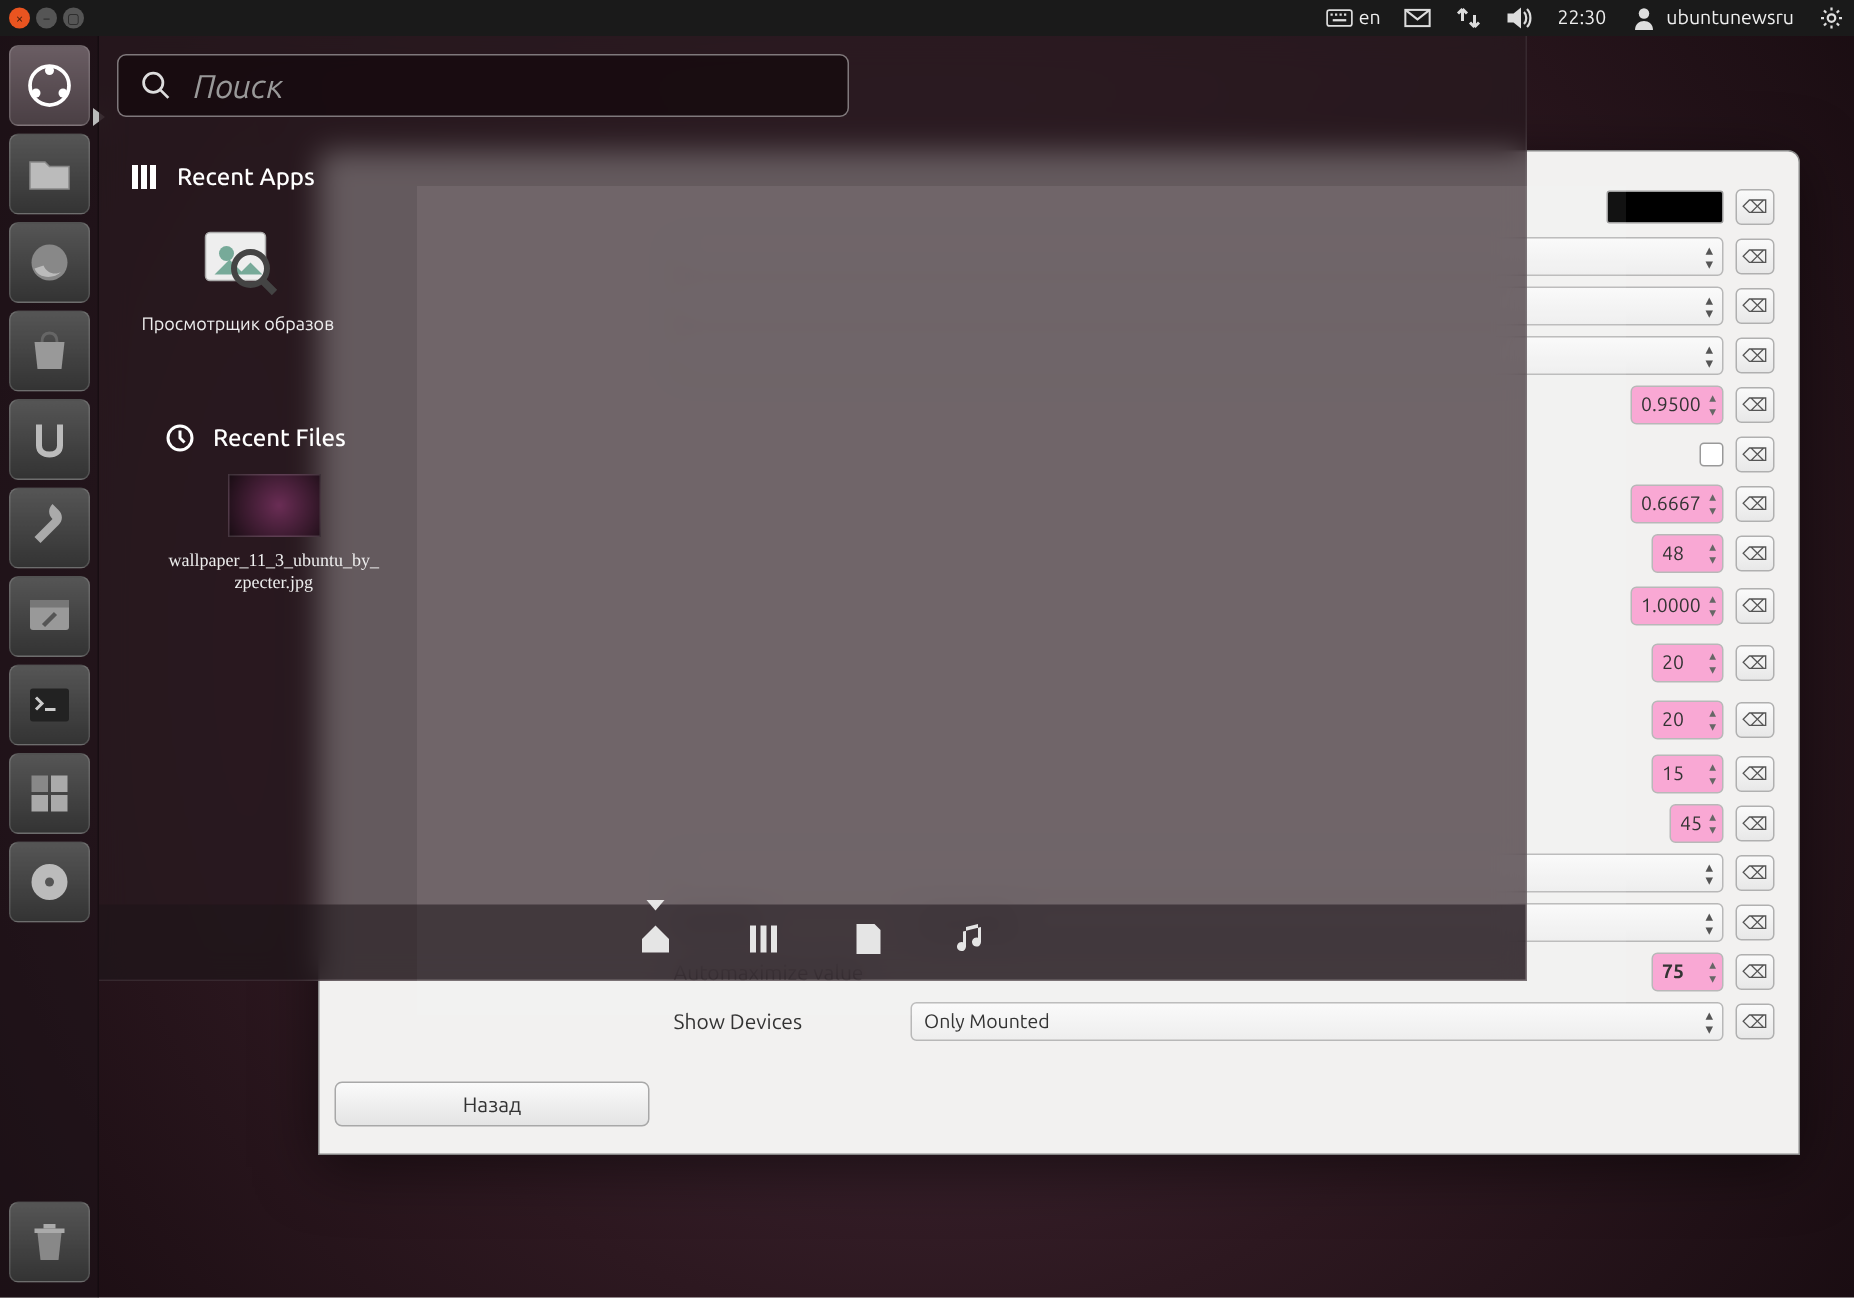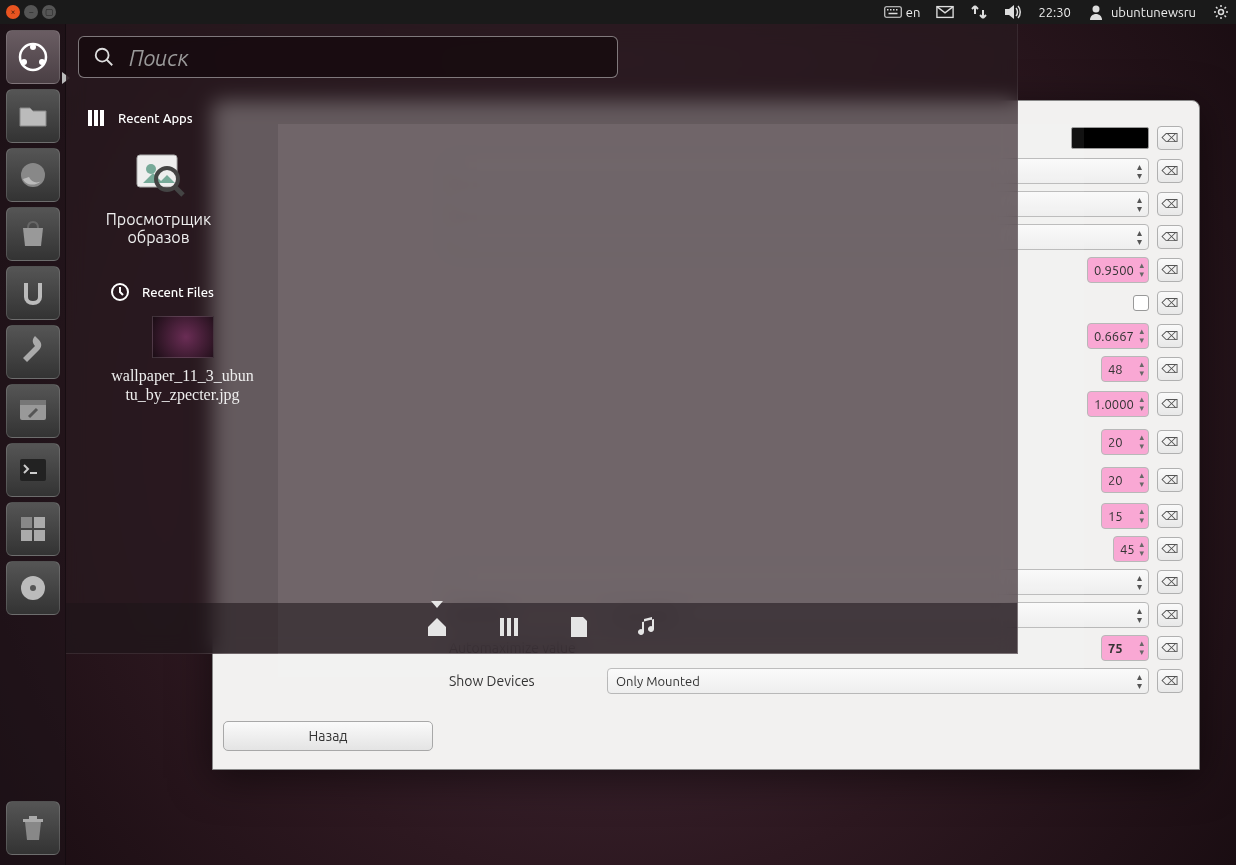--- a/index.html
+++ b/index.html
@@ -86,33 +86,33 @@
 }
 
 
 .dash {
   position:absolute; top:24px; left:66px; width:952px; height:630px;
   background: rgba(40,25,32,0.7); backdrop-filter: blur(10px);
   border-right:1px solid rgba(255,255,255,0.08);
   border-bottom:1px solid rgba(255,255,255,0.08);
 }
 .dash-search {
-  position:absolute; top:12px; left:12px; width:540px; height:42px;
+  position:absolute; top:12px; left:12px; width:488px; height:42px;
   border:1px solid rgba(255,255,255,0.45); border-radius:6px;
   background: rgba(20,10,14,0.75);
   display:flex; align-items:center; padding:0 14px; gap:14px;
 }
 .dash-search .mag { color:#ddd; }
 .dash-search .placeholder { color:#999; font-style:italic; font-size:22px; }
 .dash-section { position:absolute; left:20px; color:#eee; }
-.section-header { display:flex; align-items:center; gap:12px; font-size:13px; font-weight:500; color:#fff; }
+.section-header { display:flex; align-items:center; gap:12px; font-size:16px; font-weight:500; color:#fff; }
 .recent-apps { top:84px; }
 .recent-files { top:258px;margin-left:24px; }
 .app-tile, .file-tile {
-  margin-top:14px; text-align:center; font-size:16px; color:#eee;
+  margin-top:14px; text-align:center; font-size:12px; color:#eee;
   width:145px;
 }
 .app-tile .ico, .file-tile .ico {
   width:62px; height:62px; margin:0 auto 6px;
   display:flex; align-items:center; justify-content:center;
 }
 .file-tile .thumb {
   width:62px; height:42px; margin:0 auto 8px;
   background: radial-gradient(circle at 55% 50%, #6a2d55, #1a0d14);
   border:1px solid rgba(255,255,255,0.15);

